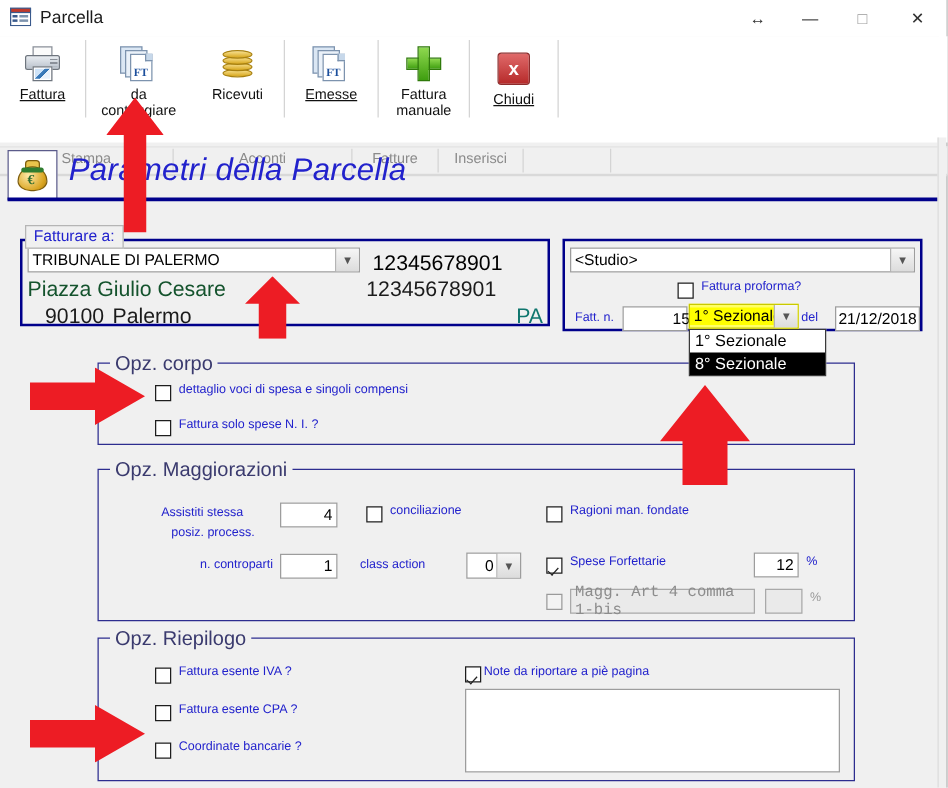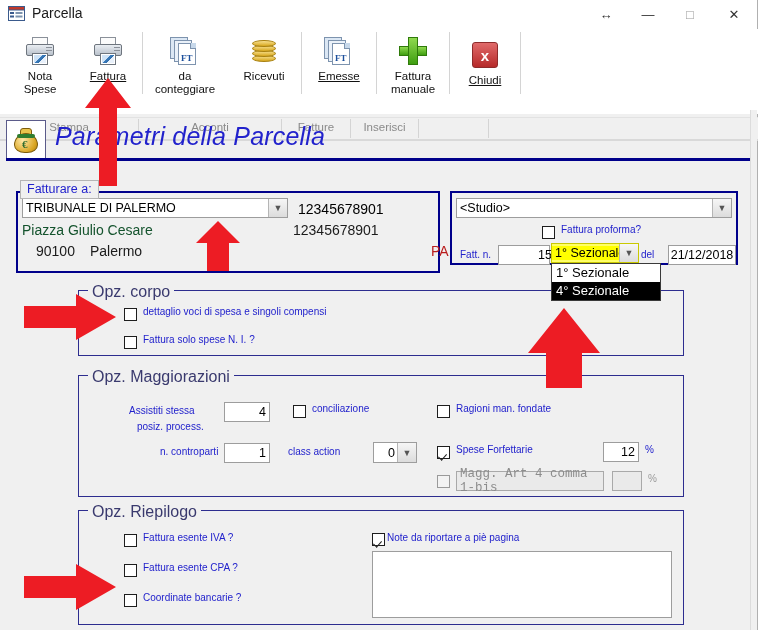--- a/index.html
+++ b/index.html
@@ -82,21 +82,21 @@
   .bag .tie{position:absolute;left:6px;top:9px;width:18px;height:4px;background:#2f7d2f;border-radius:2px;}
   .bag .euro{position:absolute;left:11px;top:13px;font:bold 11px "Liberation Serif",serif;color:#2e6b2e;}
   .pagehdr .ptitle{position:absolute;left:55px;top:8px;font-style:italic;font-size:25px;color:#2222cc;letter-spacing:.2px;}
   .pagehdr .hrule{position:absolute;left:6px;top:44px;width:746px;height:3px;background:#00008b;}
 
   
   .panel{position:absolute;border:2px solid #00008b;background:#f0f0f0;box-sizing:border-box;}
   .grp{position:absolute;border:1px solid #2d2d8f;box-sizing:border-box;}
   .grp > .cap{position:absolute;top:-8px;left:9px;background:#f0f0f0;padding:0 4px;font-size:16px;color:#3a3a6e;}
   .lbl-blue{position:absolute;color:#2222cc;font-size:10px;white-space:nowrap;}
-  .lbl-dark{position:absolute;color:#1b1b8a;font-size:14px;white-space:nowrap;}
+  .lbl-dark{position:absolute;color:#1b1b8a;font-size:17px;white-space:nowrap;}
   .txt{position:absolute;background:#fff;border:1px solid #9d9d9d;box-sizing:border-box;font-size:12.5px;
        padding:1px 3px;color:#000;display:flex;align-items:center;font-family:"Liberation Sans",sans-serif;}
   .txt.right{justify-content:flex-end;}
   .txt.dis{background:#eaeaea;color:#8c8c8c;border-color:#a9a9a9;font-family:Liberation Mono, monospace;}
   .combo{position:absolute;background:#fff;border:1px solid #9d9d9d;box-sizing:border-box;display:flex;align-items:center;}
   .combo .val{flex:1;padding-left:3px;font-size:12.5px;overflow:hidden;white-space:nowrap;}
   .combo .arrow{width:19px;height:100%;background:linear-gradient(#f6f6f6,#dcdcdc);border-left:1px solid #b5b5b5;
      box-sizing:border-box;display:flex;align-items:center;justify-content:center;color:#555;font-size:9px;}
   .chk{position:absolute;width:13px;height:13px;background:#fff;border:1px solid #1d1d1d;box-sizing:border-box;}
   .chk.on::after{content:"";position:absolute;left:2px;top:5px;width:4px;height:7px;border:solid #222;border-width:0 1.6px 1.6px 0;transform:rotate(42deg);}
@@ -136,33 +136,20 @@
       <div class="winbtn">—</div>
       <div class="winbtn" style="color:#9a9a9a;">□</div>
       <div class="winbtn close">✕</div>
     </div>
   </div>
 
   <div class="ribbon">
     <div class="rb-groups">
 
       <div class="rb-group">
-        <div class="rb-btn" style="margin-left:6px;">
-          <div class="ico">
-            <div class="printer">
-                <div class="top"></div>
-                <div class="body"></div>
-                <div class="dots"></div>
-                <div class="paper"></div>
-                <div class="pimg"></div>
-              </div>
-          </div>
-          <div class="lbl"><span>Nota</span><br>
-            <span>Spese</span></div>
-        </div>
         <div class="rb-btn">
           <div class="ico">
             <div class="printer">
                 <div class="top"></div>
                 <div class="body"></div>
                 <div class="dots"></div>
                 <div class="paper"></div>
                 <div class="pimg"></div>
               </div>
           </div>
@@ -261,31 +248,31 @@
           <div class="neck"></div>
           <div class="sack"></div>
           <div class="tie"></div>
           <div class="euro">€</div>
         </div>
     </div>
     <div class="ptitle">Parametri della Parcella</div>
     <div class="hrule"></div>
   </div>
 
-  <div class="panel" style="left:16px;top:191px;width:424px;height:82px;">
+  <div class="panel" style="left:16px;top:191px;width:424px;height:70px;">
     <div class="combo" style="left:4px;top:5px;width:266px;height:20px;">
       <div class="val">TRIBUNALE DI PALERMO</div>
       <div class="arrow">▼</div>
     </div>
     <div class="lbl-dark" style="left:280px;top:8px;color:#000;">12345678901</div>
     <div class="lbl-dark" style="left:4px;top:29px;color:#14532d;">Piazza Giulio Cesare</div>
     <div class="lbl-dark" style="left:275px;top:29px;color:#1b1b1b;">12345678901</div>
     <div class="lbl-dark" style="left:18px;top:50px;color:#1b1b1b;">90100</div>
     <div class="lbl-dark" style="left:72px;top:50px;color:#1b1b1b;">Palermo</div>
-    <div class="lbl-dark" style="left:413px;top:50px;color:#b91c1c;">PA</div>
+    <div class="lbl-dark" style="left:395px;top:50px;color:#0f766e;">PA</div>
   </div>
   <div style="position:absolute;left:20px;top:180px;background:#f0f0f0;border:1px solid #b5b5b5;padding:1px 6px 2px 6px;font-size:12.5px;color:#2222cc;z-index:5;">Fatturare a:</div>
 
   <div class="panel" style="left:450px;top:191px;width:288px;height:74px;">
     <div class="combo" style="left:4px;top:5px;width:276px;height:20px;">
       <div class="val">&lt;Studio&gt;</div>
       <div class="arrow">▼</div>
     </div>
     <div class="chk" style="left:90px;top:33px;"></div>
     <div class="lbl-blue" style="left:109px;top:31px;">Fattura proforma?</div>
@@ -295,21 +282,21 @@
     <div class="txt" style="left:216px;top:52px;width:68px;height:20px;justify-content:center;">21/12/2018</div>
   </div>
 
   <div class="combo focusdd" style="left:551px;top:243px;width:88px;height:20px;z-index:45;">
     <div class="val">1° Sezionale</div>
     <div class="arrow">▼</div>
   </div>
 
   <div class="ddlist" style="left:551px;top:263px;width:110px;">
     <div class="item">1° Sezionale</div>
-    <div class="item sel">4° Sezionale</div>
+    <div class="item sel">8° Sezionale</div>
   </div>
 
   <div class="grp" style="left:78px;top:290px;width:606px;height:66px;">
     <div class="cap">Opz. corpo</div>
     <div class="chk" style="left:45px;top:17px;"></div>
     <div class="lbl-blue" style="left:64px;top:15px;">dettaglio voci di spesa e singoli compensi</div>
     <div class="chk" style="left:45px;top:45px;"></div>
     <div class="lbl-blue" style="left:64px;top:43px;">Fattura solo spese N. I. ?</div>
   </div>
 

